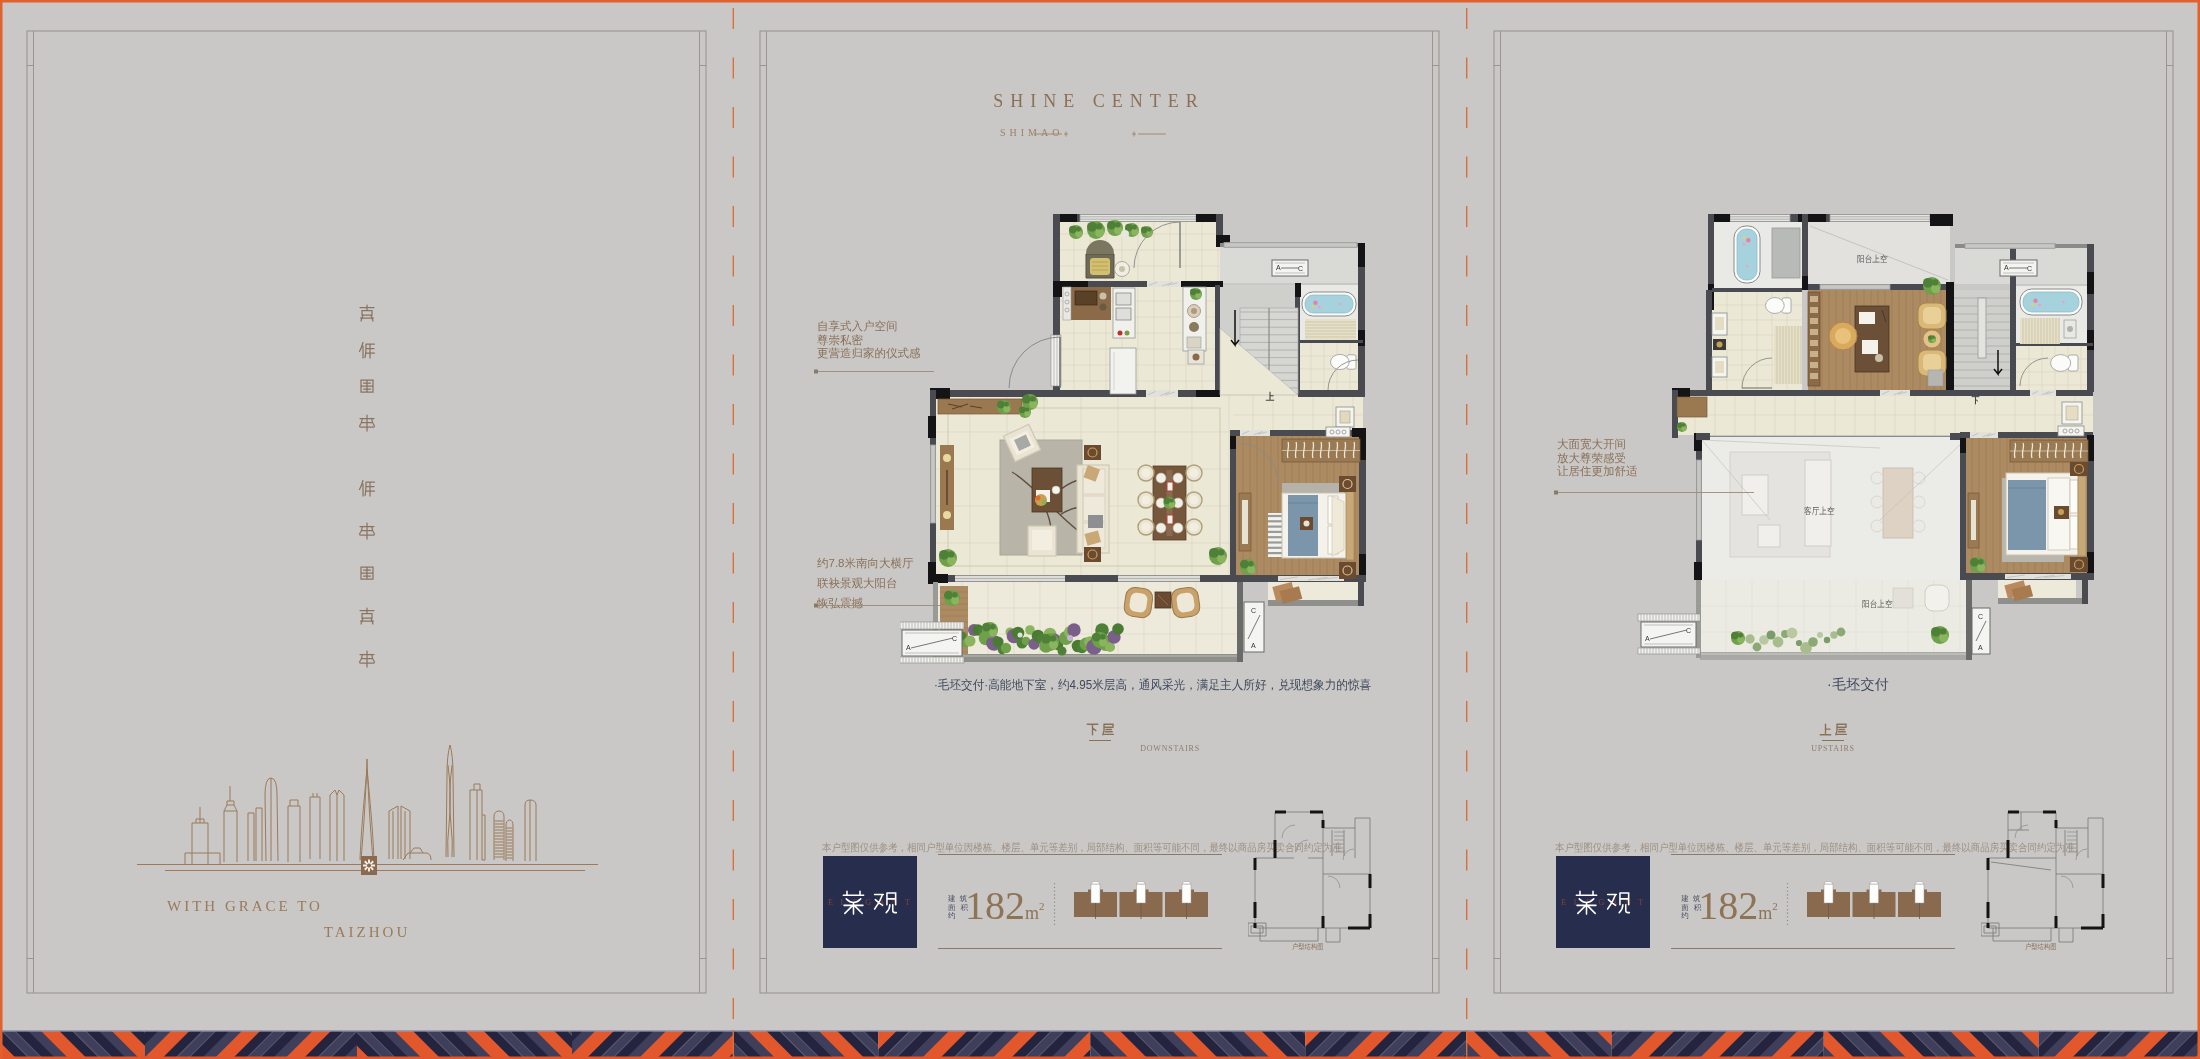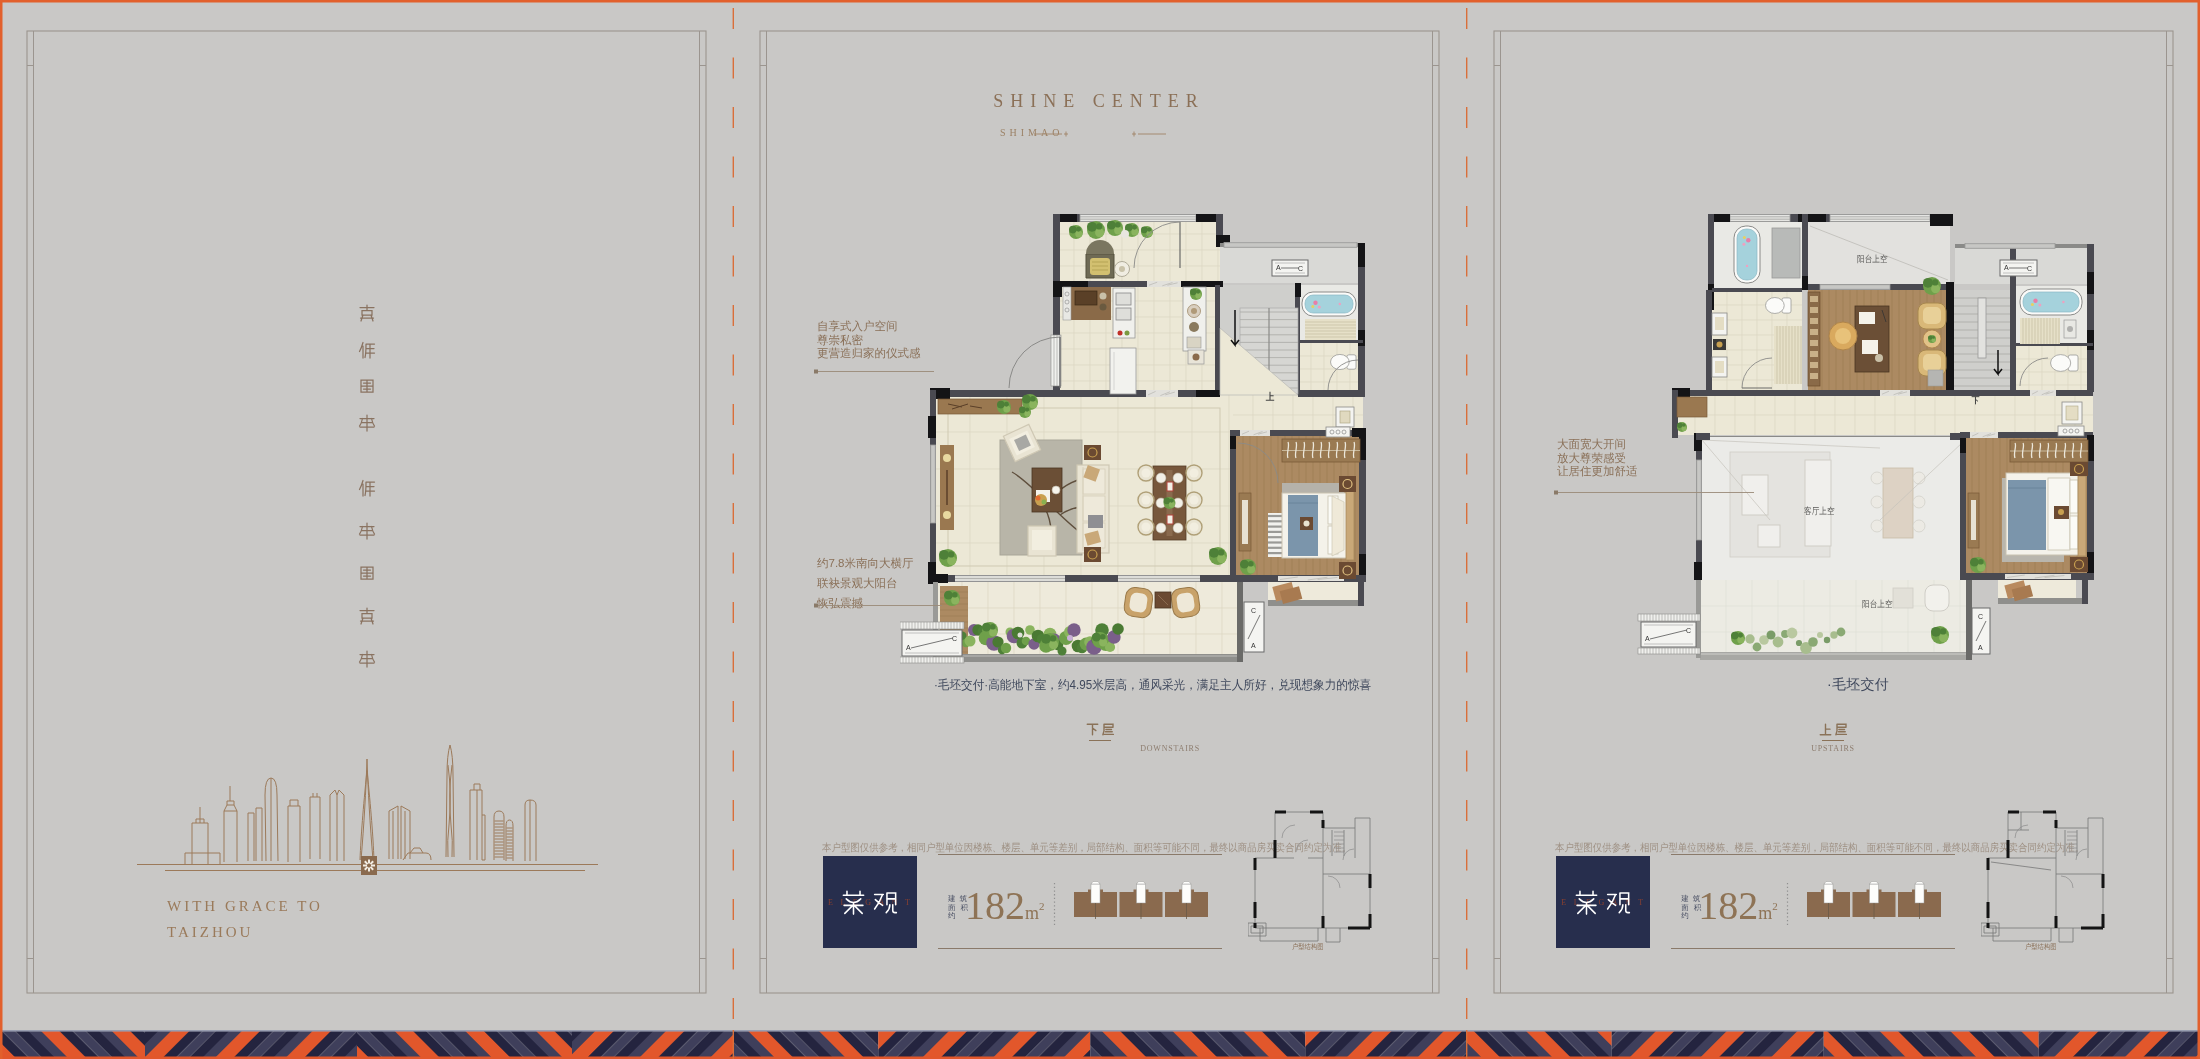--- a/index.html
+++ b/index.html
@@ -203,21 +203,21 @@
 <line x1="237.6" y1="131.9" x2="234.8" y2="134.7" stroke="#f2ede4" stroke-width="2"></line>
 <line x1="237.0" y1="130.5" x2="233.0" y2="130.5" stroke="#f2ede4" stroke-width="2"></line>
 <line x1="237.6" y1="129.1" x2="234.8" y2="126.3" stroke="#f2ede4" stroke-width="2"></line>
 <line x1="239.0" y1="128.5" x2="239.0" y2="124.5" stroke="#f2ede4" stroke-width="2"></line>
 <line x1="240.4" y1="129.1" x2="243.2" y2="126.3" stroke="#f2ede4" stroke-width="2"></line>
 </g>
   </svg>
 
 <div class="abs ser" style="left:167px;top:898px;width:400px;text-align:left;font-size:15px;letter-spacing:3px;color:#9a7a5a">WITH GRACE TO</div>
 
-<div class="abs ser" style="left:167px;top:924px;width:400px;text-align:left;font-size:15px;letter-spacing:3px;color:#9a7a5a">TAIZHOU</div>
+<div class="abs ser" style="left:167px;top:924px;width:400px;text-align:center;font-size:15px;letter-spacing:3px;color:#9a7a5a">TAIZHOU</div>
 
 <div class="abs ser" style="left:854px;top:91px;width:490px;text-align:center;font-size:18px;letter-spacing:7px;color:#8b7057">SHINE CENTER</div>
 
 <div class="abs ser" style="left:1000px;top:127px;width:200px;text-align:left;font-size:10px;letter-spacing:4px;color:#9c8266">SHIMAO</div>
 
 <svg class="abs" style="left:1034px;top:128px" width="132" height="12" viewBox="0 0 132 12">
     <g stroke="#a08468" stroke-width="0.9">
       <line x1="0" y1="6" x2="28" y2="6"></line>
       <line x1="30" y1="6" x2="34" y2="6"></line>
       <line x1="32" y1="3.5" x2="32" y2="8.5"></line>

